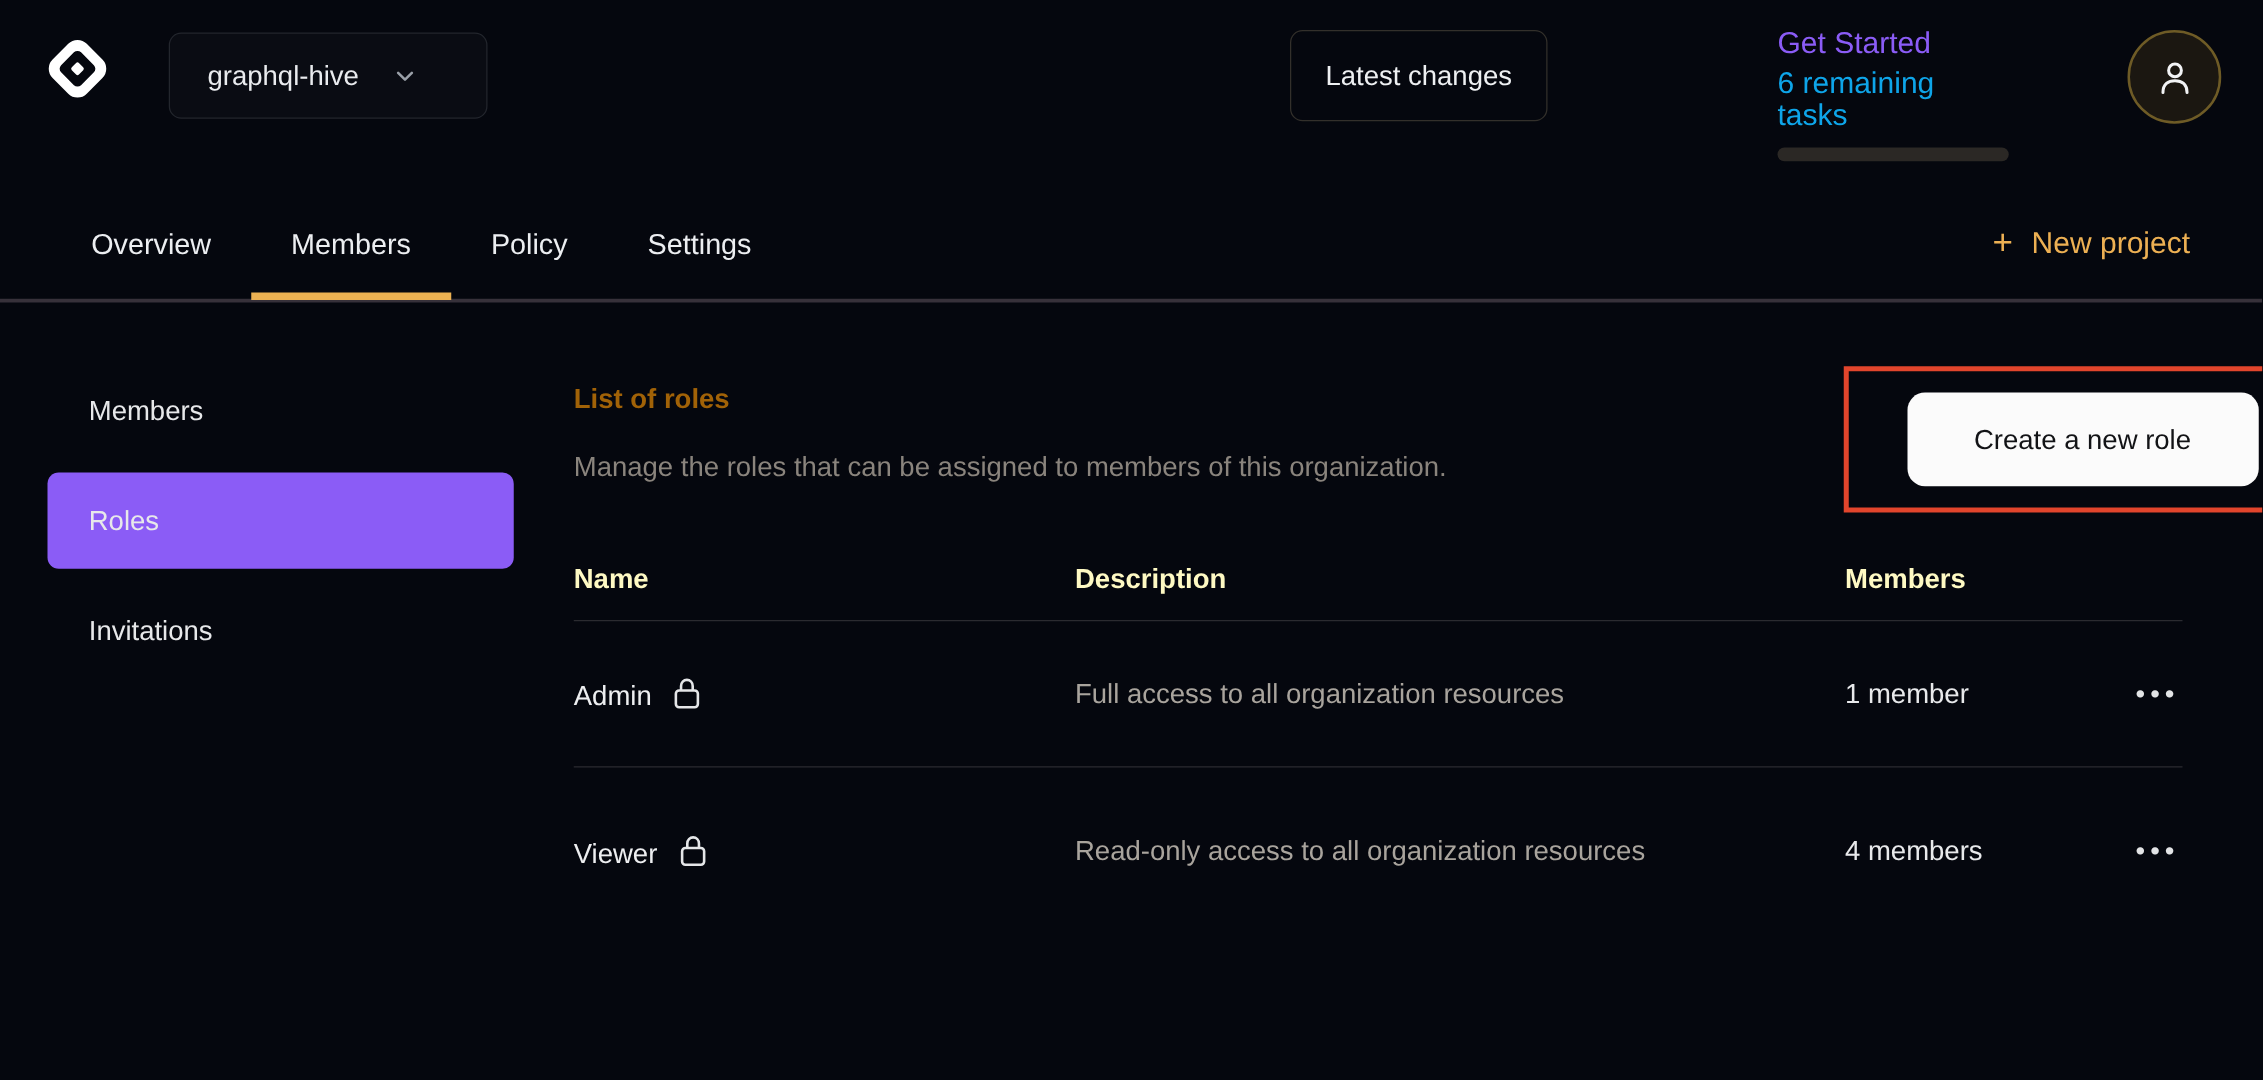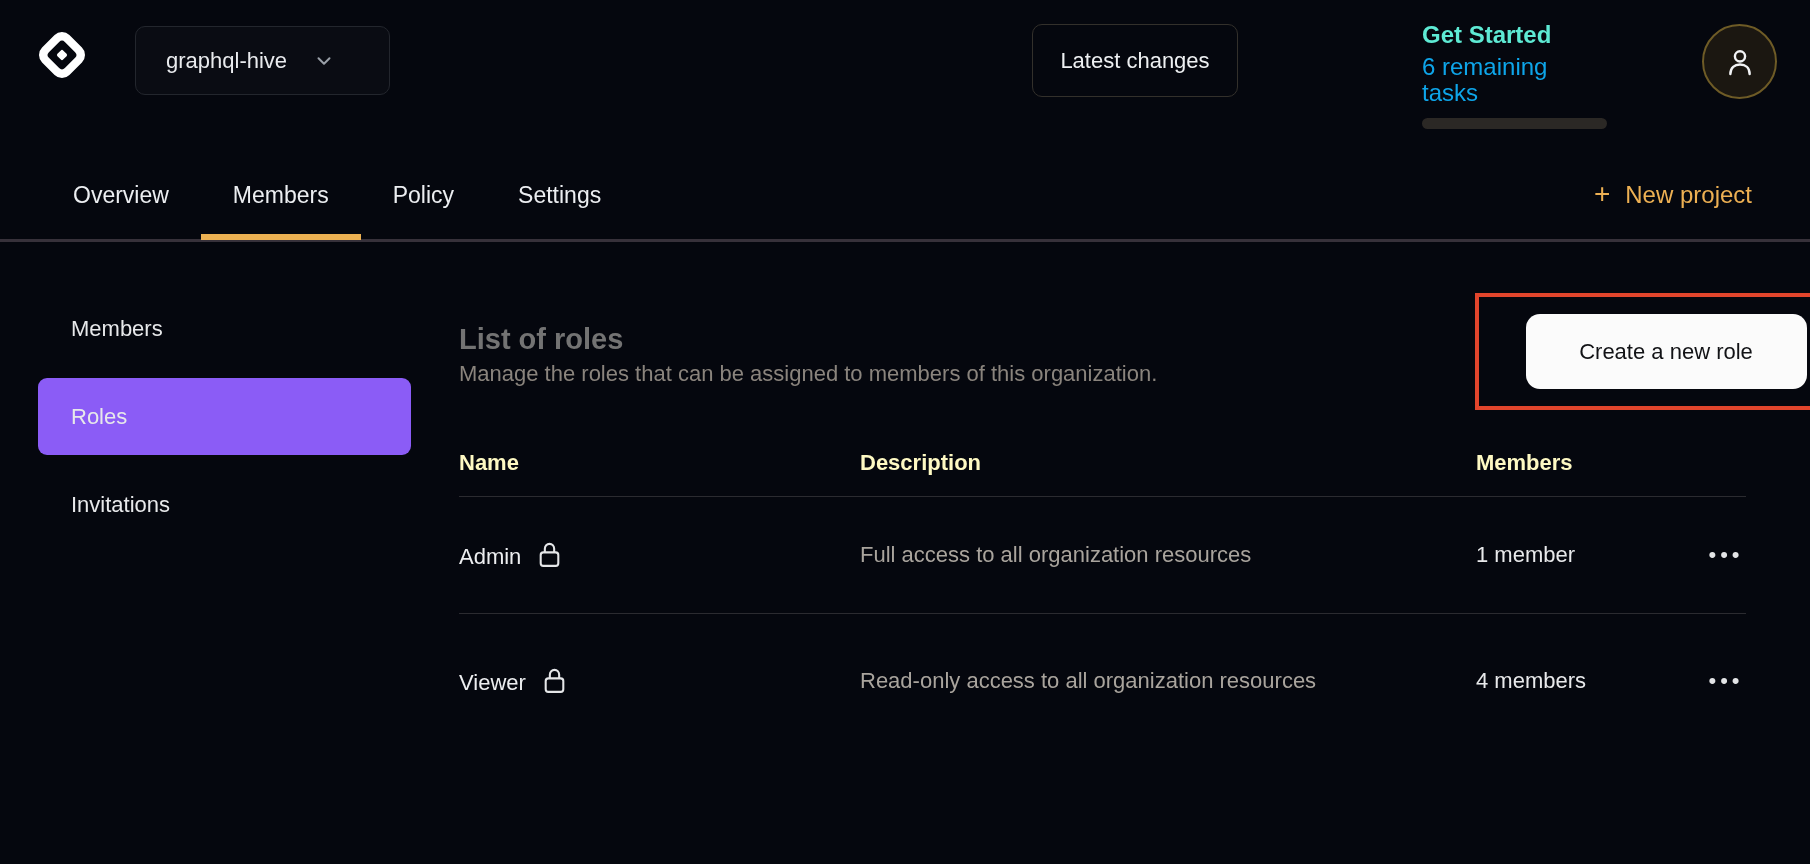--- a/index.html
+++ b/index.html
@@ -16,21 +16,21 @@
     font-size:22px;color:#e9ebee;cursor:pointer;
   }
   .org-select .chev{display:flex;align-items:center;}
   .latest-changes{
     position:absolute;left:1032px;top:24px;height:73px;width:206px;box-sizing:border-box;
     display:flex;align-items:center;justify-content:center;
     background:transparent;border:1px solid #33302b;border-radius:10px;
     font-size:22px;color:#eef0f2;cursor:pointer;font-family:"Liberation Sans",sans-serif;
   }
   .get-started{position:absolute;left:1422px;top:20px;width:186px;cursor:pointer;}
-  .gs-title{font-size:24px;font-weight:700;color:#5eead4;line-height:30px;}
+  .gs-title{font-size:24px;font-weight:400;color:#8b5cf6;line-height:30px;}
   .gs-sub{font-size:24px;color:#0ea5e9;line-height:26px;margin-top:4px;}
   .gs-bar{margin-top:12px;height:11px;width:185px;border-radius:6px;background:#2b2825;overflow:hidden;}
   .gs-fill{height:100%;background:#ecb152;}
   .avatar{
     position:absolute;left:1702px;top:24px;width:75px;height:75px;border-radius:50%;
     background:#1b1711;border:2px solid #6e5b26;box-sizing:border-box;
     display:flex;align-items:center;justify-content:center;cursor:pointer;
   }
   
   .tabbar-divider{position:absolute;left:0;top:239px;width:1810px;height:3px;background:#37313a;}
@@ -49,21 +49,21 @@
   }
   .new-project .plus{font-size:28px;line-height:1;transform:translateY(-1px);}
   
   .sidebar{position:absolute;left:38px;top:290px;width:373px;display:flex;flex-direction:column;gap:11px;}
   .side-item{
     height:77px;display:flex;align-items:center;padding-left:33px;box-sizing:border-box;
     border-radius:9px;font-size:22px;color:#e7e8ea;cursor:pointer;
   }
   .side-item.active{background:#8b5cf6;}
   
-  .main-title{position:absolute;left:459px;top:323px;font-size:29px;font-weight:700;color:#737373;}
+  .main-title{position:absolute;left:459px;top:306px;font-size:22px;font-weight:700;color:#a16207;}
   .main-subtitle{position:absolute;left:459px;top:361px;font-size:22px;color:#8a847d;}
   .annotation-box{
     position:absolute;left:1475px;top:293px;width:382px;height:117px;box-sizing:border-box;
     border:4px solid #e2452c;display:flex;align-items:center;justify-content:center;
   }
   .create-role-btn{
     width:281px;height:75px;background:#fbfbfb;border:none;border-radius:14px;
     font-family:"Liberation Sans",sans-serif;font-size:22px;color:#121316;cursor:pointer;
   }
   

